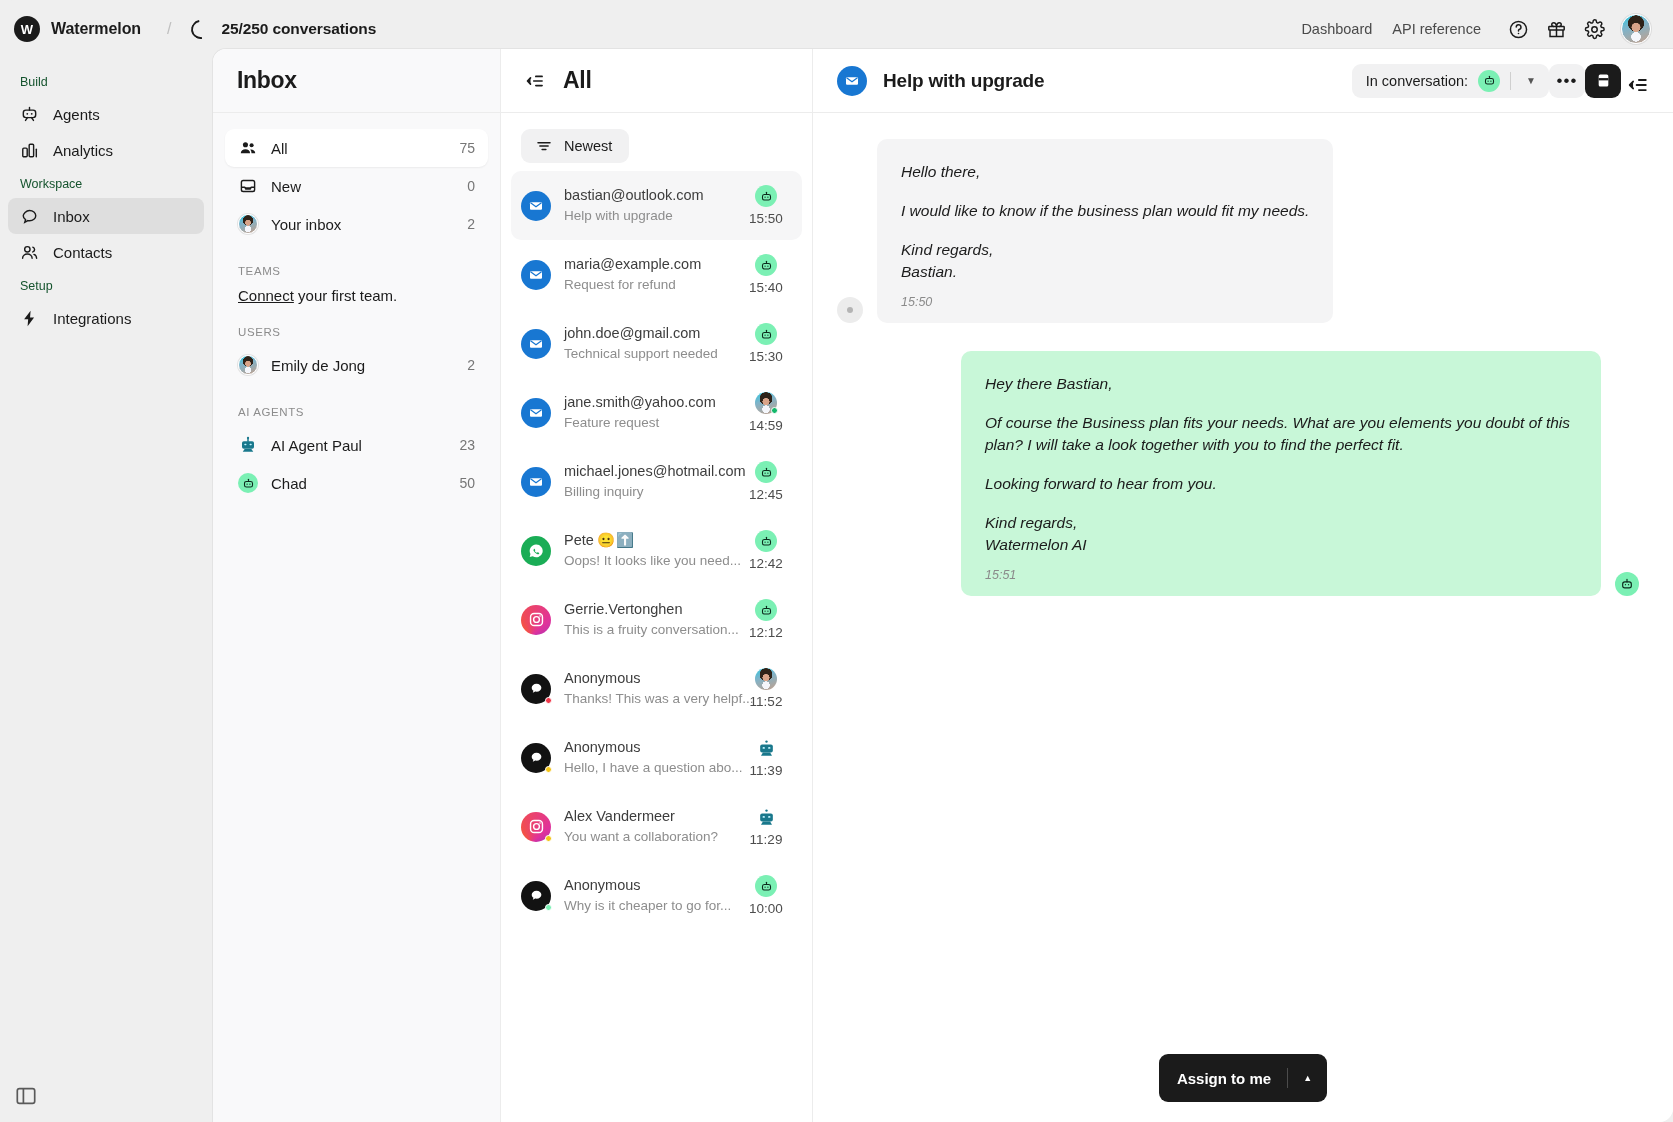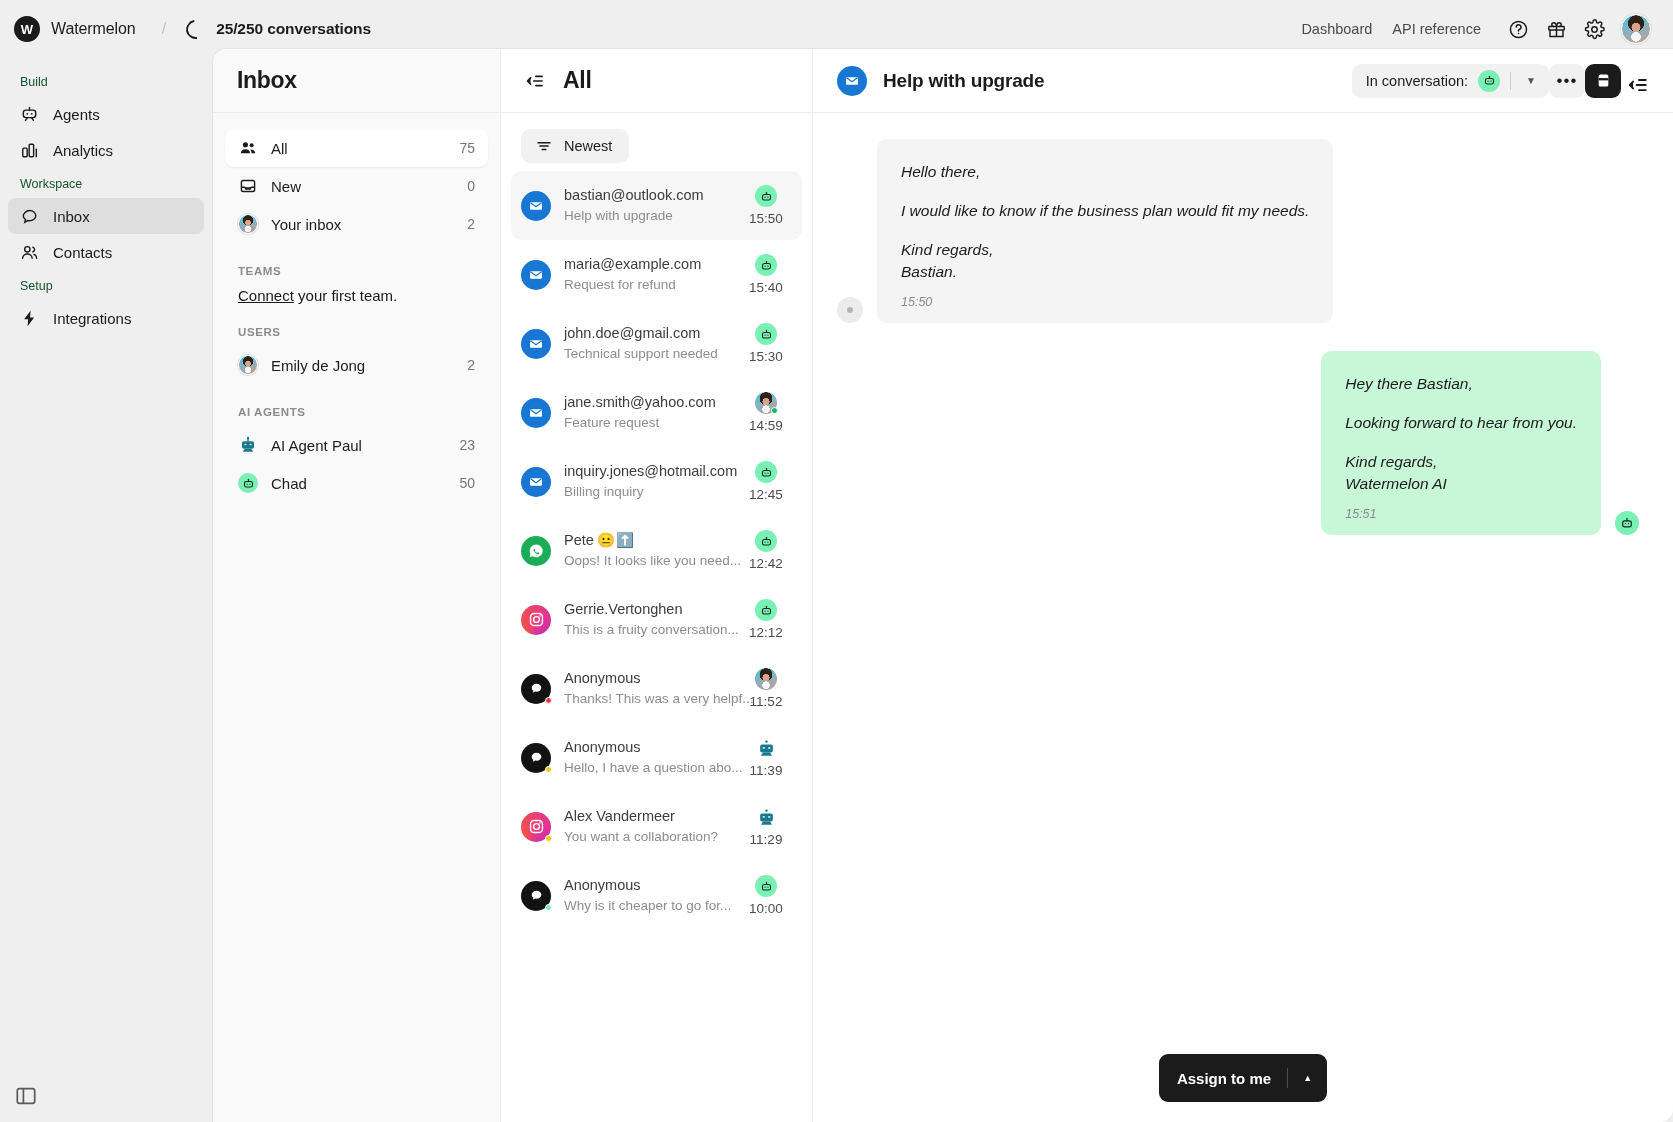--- a/index.html
+++ b/index.html
@@ -13,21 +13,21 @@
   }
   .app { position: relative; width: 1673px; height: 1122px; background: #efefef; border-radius: 14px; overflow: hidden; }
 
   
   .topbar { height: 58px; display: flex; align-items: center; padding: 0 22px 0 14px; }
   .brand { display: flex; align-items: center; gap: 11px; }
   .brand-logo {
     width: 26px; height: 26px; border-radius: 50%; background: #1b1b1b; color: #fff;
     font-size: 13px; font-weight: bold; display: flex; align-items: center; justify-content: center;
   }
-  .brand-name { font-size: 16px; font-weight: 400; letter-spacing: -0.1px; }
+  .brand-name { font-size: 16px; font-weight: 700; letter-spacing: -0.1px; }
   .topbar-sep { margin: 0 20px 0 26px; color: #c0c0c0; font-size: 16px; }
   .conv-counter { display: flex; align-items: center; gap: 11px; }
   .spinner-ring {
     width: 19px; height: 19px; border-radius: 50%;
     border: 2.4px solid #1b1b1b; border-right-color: transparent; border-top-color: transparent;
     transform: rotate(36deg);
   }
   .conv-counter-text { font-size: 15.5px; font-weight: 600; letter-spacing: -0.1px; }
   .topbar-right { margin-left: auto; display: flex; align-items: center; gap: 20px; }
   .topbar-link { font-size: 14.5px; color: #4a4a4a; text-decoration: none; }
@@ -70,21 +70,21 @@
   .head-collapse { width: 20px; height: 20px; color: #1b1b1b; cursor: pointer; }
   .inbox-body { padding: 16px 12px; overflow-y: auto; }
   .ibx-item {
     display: flex; align-items: center; gap: 13px; height: 38px; padding: 0 13px;
     border-radius: 9px; cursor: pointer; font-size: 15px;
   }
   .ibx-item.selected { background: #ffffff; box-shadow: 0 1px 2px rgba(0,0,0,0.06); }
   .ibx-icon { width: 20px; height: 20px; display: flex; align-items: center; justify-content: center; flex: 0 0 20px; }
   .ibx-label { flex: 1; }
   .ibx-count { color: #767676; font-size: 14px; }
-  .section-label { font-size: 11.5px; font-weight: 700; color: #8c8c8c; letter-spacing: 0.6px; padding: 22px 13px 8px 13px; }
+  .section-label { font-size: 11.5px; font-weight: 400; color: #8c8c8c; letter-spacing: 0.6px; padding: 22px 13px 8px 13px; }
   .teams-line { font-size: 15px; padding: 2px 13px 0 13px; }
   .teams-line u { text-decoration: underline; }
   .mini-av {
     width: 20px; height: 20px; border-radius: 50%; flex: 0 0 20px;
     background:
       radial-gradient(circle at 50% 78%, #f4f6fb 0 18%, rgba(244,246,251,0) 19%),
       radial-gradient(circle at 50% 44%, #d9a489 0 21%, rgba(217,164,137,0) 22%),
       radial-gradient(circle at 50% 30%, #2e2218 0 33%, rgba(46,34,24,0) 34%),
       linear-gradient(160deg, #2ec7e0 0%, #7fb3c9 40%, #c3a08c 100%);
     border: 1px solid #fff; box-shadow: 0 0 0 1px #e2e2e2;
@@ -470,21 +470,21 @@
         </div>
 
         <div class="conv-row">
           <span class="conv-av av-email">
             <svg width="16" height="16" viewBox="0 0 24 24">
                 <rect x="3" y="6.2" width="18" height="11.6" rx="1.6" fill="#fff"></rect>
                 <path d="M3.8 7.2 12 13l8.2-5.8" stroke="#1877d2" stroke-width="1.9" fill="none"></path>
               </svg>
           </span>
           <span class="conv-main">
-            <span class="conv-name">inquiry.jones@hotmail.com</span>
+            <span class="conv-name">michael.jones@hotmail.com</span>
             <span class="conv-prev">Billing inquiry</span>
           </span>
           <span class="conv-meta">
             <span class="assignee bot">
               <svg width="13" height="13" viewBox="0 0 24 24" fill="none" stroke="#0c2a1c" stroke-width="2">
                   <rect x="4.6" y="8.4" width="14.8" height="10.2" rx="3.6"></rect>
                   <circle cx="9.4" cy="13.2" r="1.1" fill="#0c2a1c" stroke="none"></circle>
                   <circle cx="14.6" cy="13.2" r="1.1" fill="#0c2a1c" stroke="none"></circle>
                   <path d="M12 4.2v4.2" stroke-linecap="round"></path>
                 </svg>
@@ -692,20 +692,21 @@
             <p>I would like to know if the business plan would fit my needs.</p>
             <p style="white-space:pre-line">Kind regards,
 Bastian.</p>
             <div class="time">15:50</div>
           </div>
         </div>
 
         <div class="msg-row out">
           <div class="bubble out">
             <p>Hey there Bastian,</p>
+            <p>Of course the Business plan fits your needs. What are you elements you doubt of this plan? I will take a look together with you to find the perfect fit.</p>
             <p>Looking forward to hear from you.</p>
             <p style="white-space:pre-line">Kind regards,
 Watermelon AI</p>
             <div class="time">15:51</div>
           </div>
           <span class="msg-badge">
             <svg width="14" height="14" viewBox="0 0 24 24" fill="none" stroke="#0c2a1c" stroke-width="2">
                 <rect x="4.6" y="8.4" width="14.8" height="10.2" rx="3.6"></rect>
                 <circle cx="9.4" cy="13.2" r="1.1" fill="#0c2a1c" stroke="none"></circle>
                 <circle cx="14.6" cy="13.2" r="1.1" fill="#0c2a1c" stroke="none"></circle>

